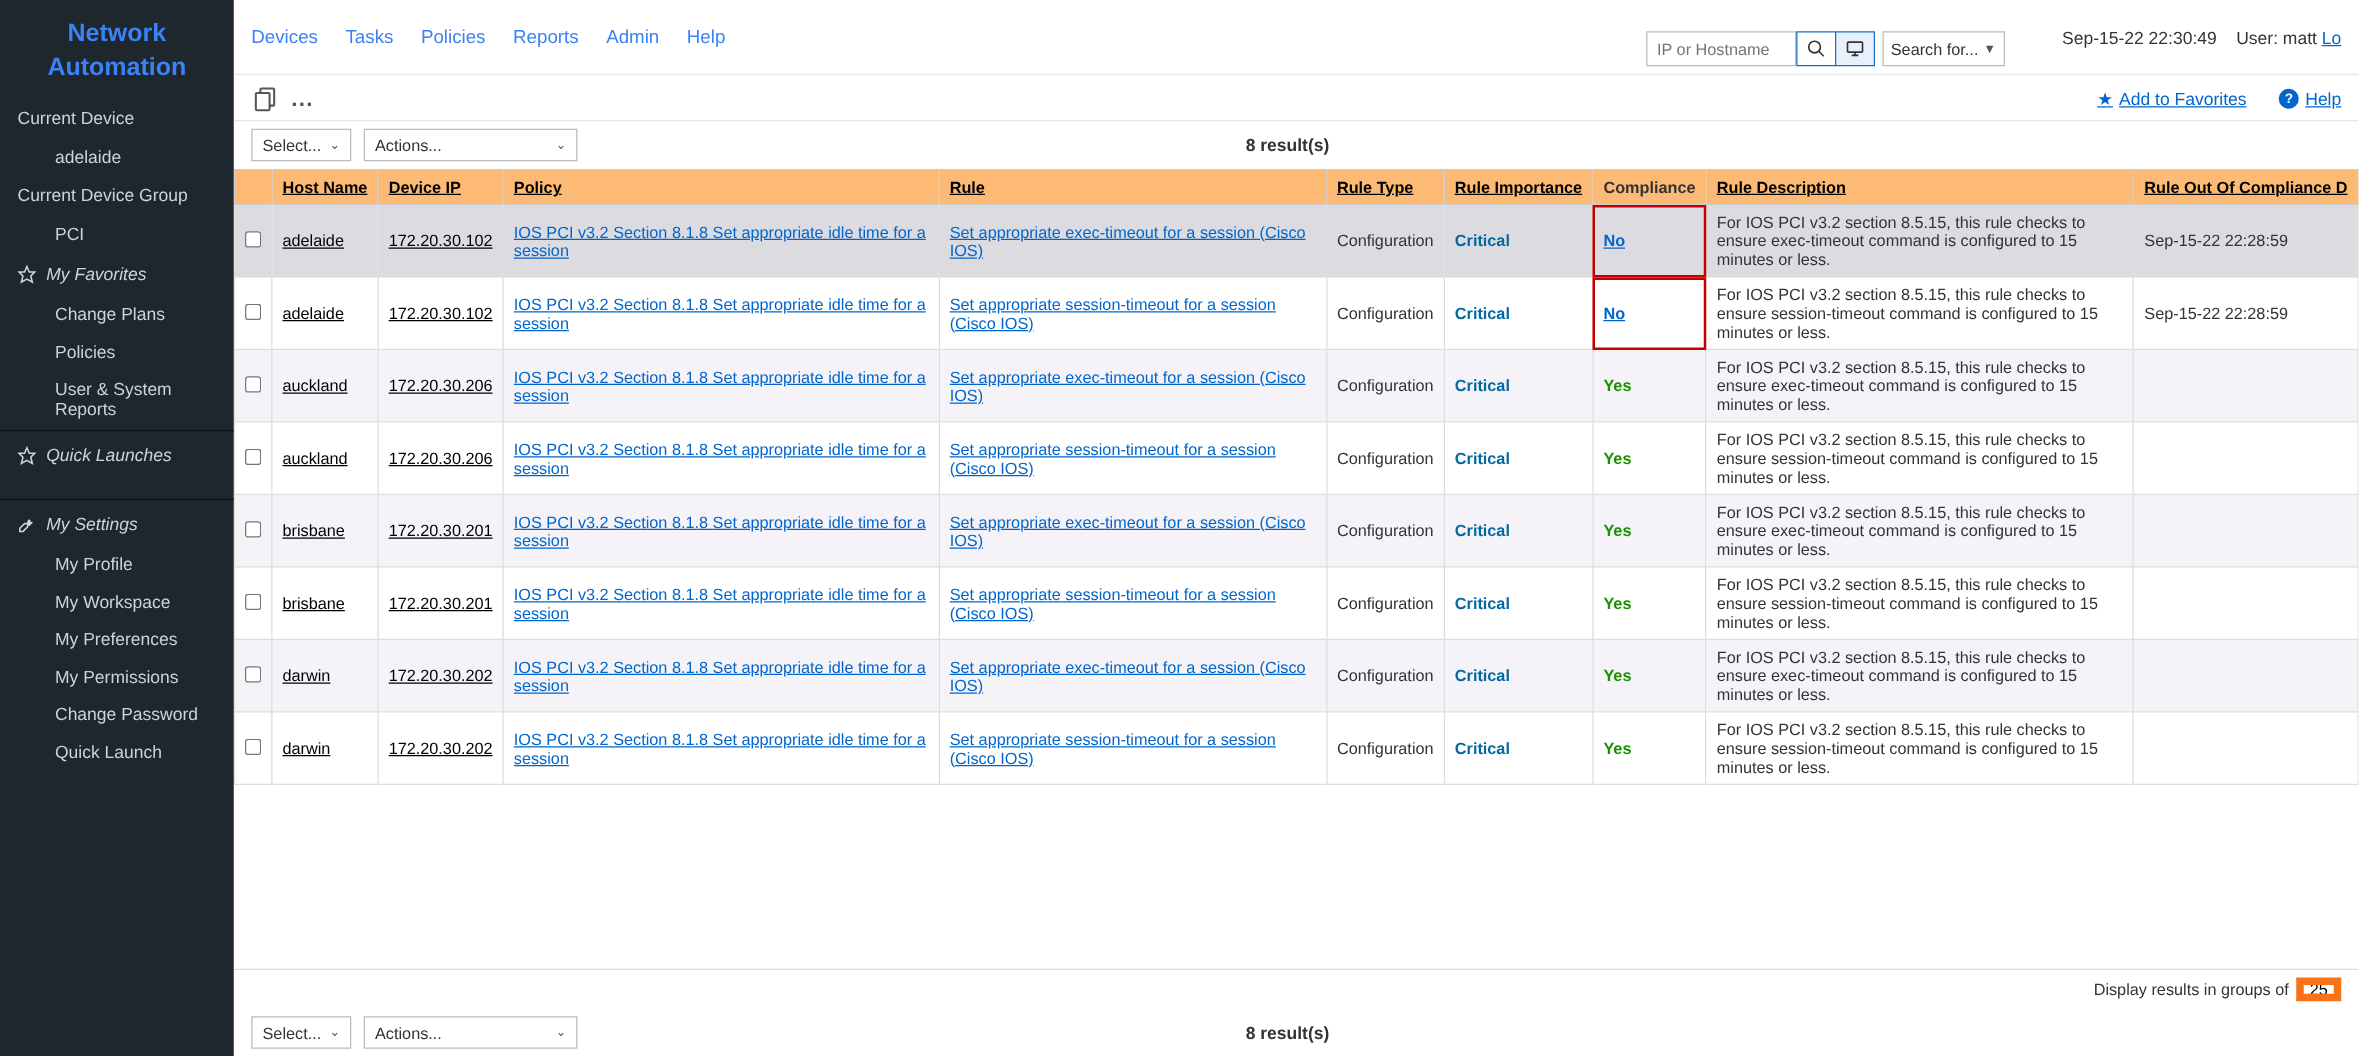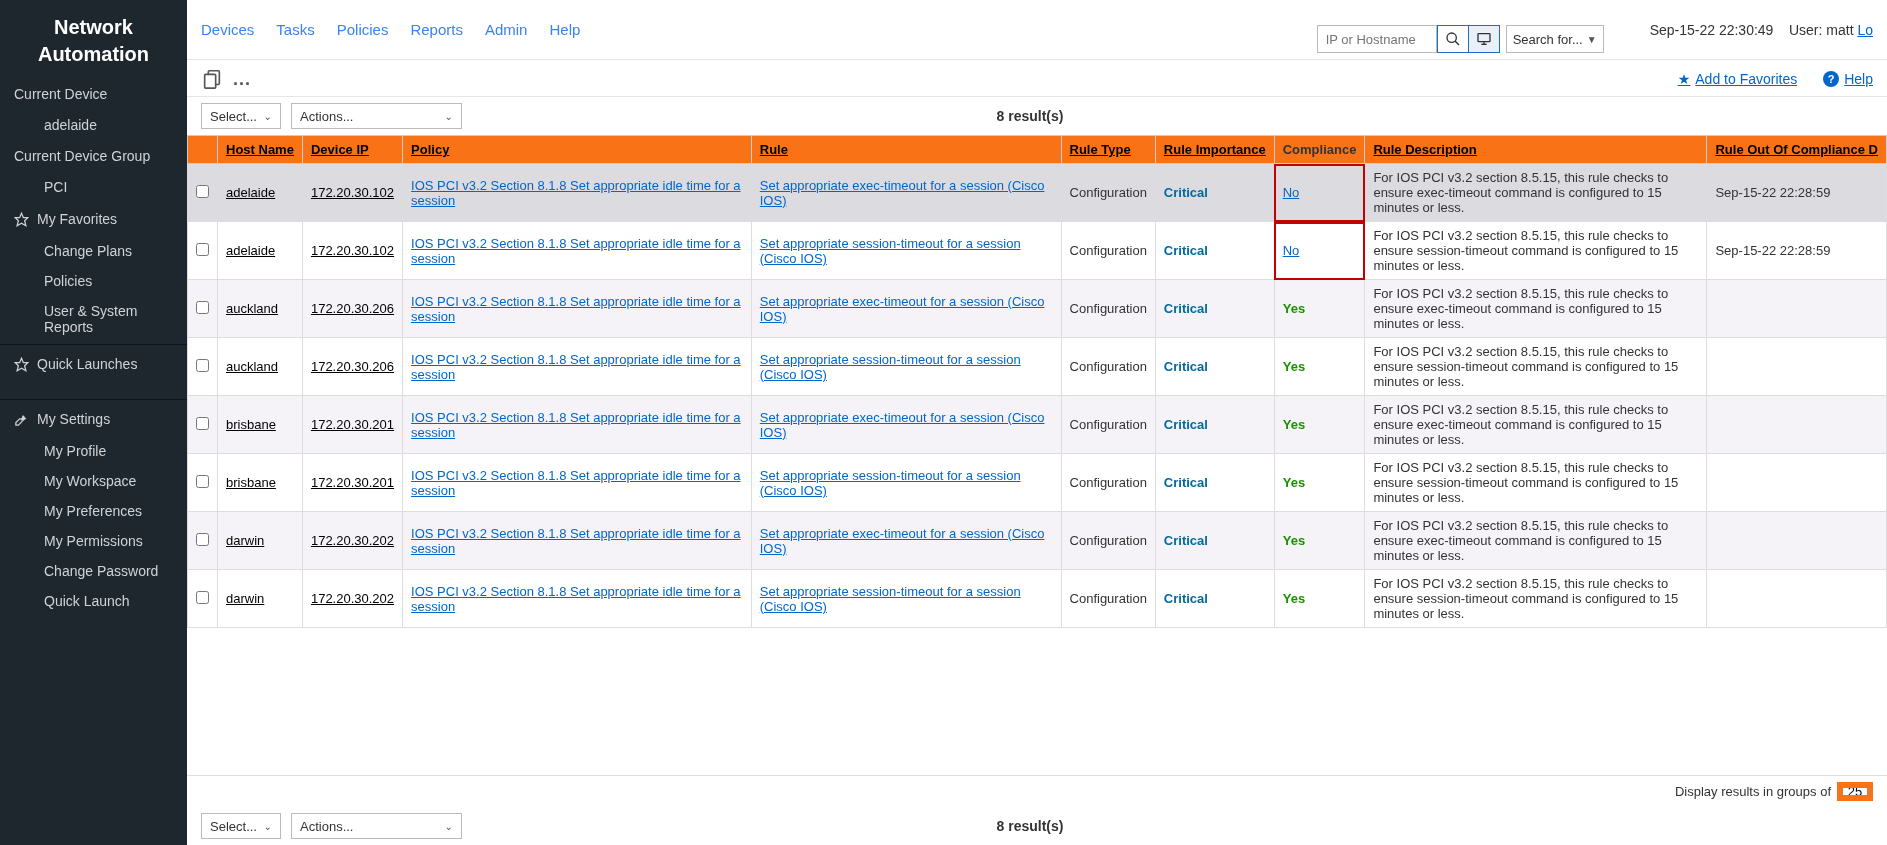--- a/index.html
+++ b/index.html
@@ -1,25 +1,25 @@
 <!DOCTYPE html>
 <html><head>
 <meta charset="utf-8">
 <style>
 * { box-sizing: border-box; margin: 0; padding: 0; }
 body { font-family: Arial, sans-serif; font-size: 13px; color: #333; background: #fff; overflow: hidden; }
 .app { display: flex; height: 845px; width: 1887px; }
 
 
 .sidebar { width: 187px; background: #1f272e; color: #cfd3d6; flex-shrink: 0; display: flex; flex-direction: column; }
-.sidebar-title { color: #ffffff; font-weight: bold; font-size: 20px; text-align: center; padding: 14px 20px 10px; line-height: 1.35; }
+.sidebar-title { color: #3b82f6; font-weight: bold; font-size: 20px; text-align: center; padding: 14px 20px 10px; line-height: 1.35; }
 .sidebar-section { padding: 8px 14px; color: #cfd3d6; font-size: 14px; }
 .sidebar-item { padding: 7px 14px 7px 28px; color: #cfd3d6; font-size: 14px; cursor: pointer; }
 .sidebar-item.l2 { padding-left: 44px; }
-.sidebar-head { padding: 9px 14px; display: flex; align-items: center; gap: 8px; cursor: pointer; font-size: 14px; }
+.sidebar-head { padding: 9px 14px; display: flex; align-items: center; gap: 8px; cursor: pointer; font-size: 14px; font-style: italic; }
 .sidebar-divider { height: 1px; background: #0f1419; margin: 2px 0; }
 .ico { width: 15px; height: 15px; display: inline-block; flex-shrink: 0; }
 
 
 .main { flex: 1; display: flex; flex-direction: column; overflow: hidden; }
 .topnav { display: flex; align-items: center; padding: 6px 14px; border-bottom: 1px solid #e4e6e8; gap: 20px; }
 .topnav-links { display: flex; gap: 22px; font-size: 15px; }
 .topnav-links a { color: #3b82f6; text-decoration: none; cursor: pointer; }
 .topnav-spacer { flex: 1; }
 .search-box { display: flex; align-items: center; margin-top: 19px; }
@@ -44,31 +44,31 @@
 
 .controls-row { display: flex; align-items: center; padding: 6px 14px; gap: 10px; }
 .faux-select { border: 1px solid #bbb; height: 26px; padding: 0 8px; display: flex; align-items: center; gap: 6px; background: #fff; cursor: pointer; font-size: 13px; }
 .faux-select.small { width: 80px; justify-content: space-between; }
 .faux-select.med { width: 171px; justify-content: space-between; }
 .results-label { flex: 1; text-align: center; font-weight: bold; font-size: 14px; }
 
 
 .table-wrap { overflow-x: auto; flex: 1; }
 table.data { border-collapse: collapse; width: 100%; min-width: 1700px; }
-table.data th { background: #f97316; border: 1px solid #ccc; padding: 6px 8px; text-align: left; font-size: 13px; white-space: nowrap; }
+table.data th { background: #fdba74; border: 1px solid #ccc; padding: 6px 8px; text-align: left; font-size: 13px; white-space: nowrap; }
 table.data th a { color: #000; text-decoration: underline; cursor: pointer; }
 table.data td { border: 1px solid #ddd; padding: 6px 8px; font-size: 13px; vertical-align: middle; }
 table.data tr:nth-child(odd) td { background: #f5f3f8; }
 table.data tr:nth-child(even) td { background: #fff; }
 table.data tr.highlight td { background: #dcdce0 !important; }
 table.data td a { color: #0066cc; text-decoration: underline; cursor: pointer; }
 table.data td a.black { color: #000; }
 .critical { color: #0369a1; font-weight: bold; }
 .yes { color: #1a9100; font-weight: bold; }
-.no { color: #c40000; font-weight: normal; text-decoration: underline; margin-top: 48px; }
+.no { color: #c40000; font-weight: bold; text-decoration: underline; margin-top: 48px; }
 .cb-col { width: 24px; text-align: center; }
 .redbox { outline: 2px solid #c40000; outline-offset: -2px; }
 
 .pager { display: flex; align-items: center; padding: 6px 14px; justify-content: flex-end; gap: 6px; border-top: 1px solid #ddd; }
 .pager-label { font-size: 13px; }
 .pager input { width: 36px; height: 19px; border: 6px solid #f97316; text-align: center; font-size: 13px; }
 
 .chev { font-size: 10px; color: #555; }
 svg { display: block; }
 </style>

